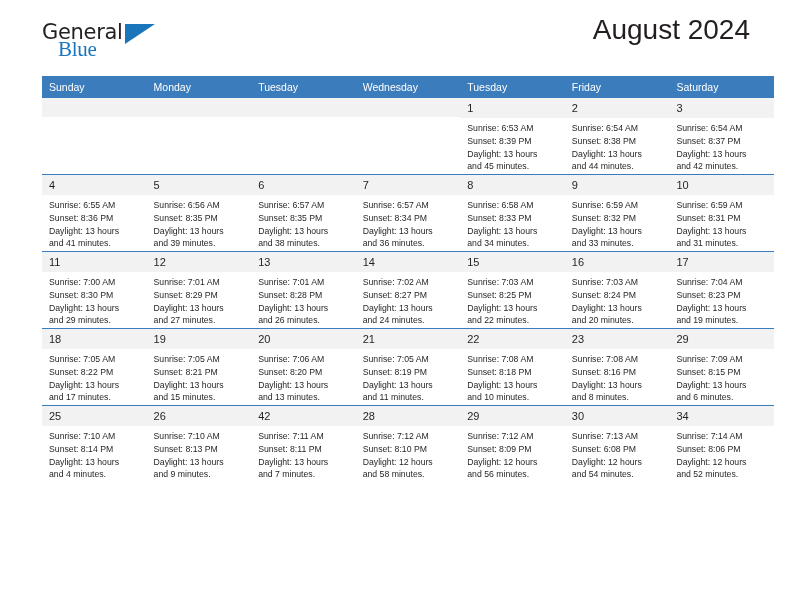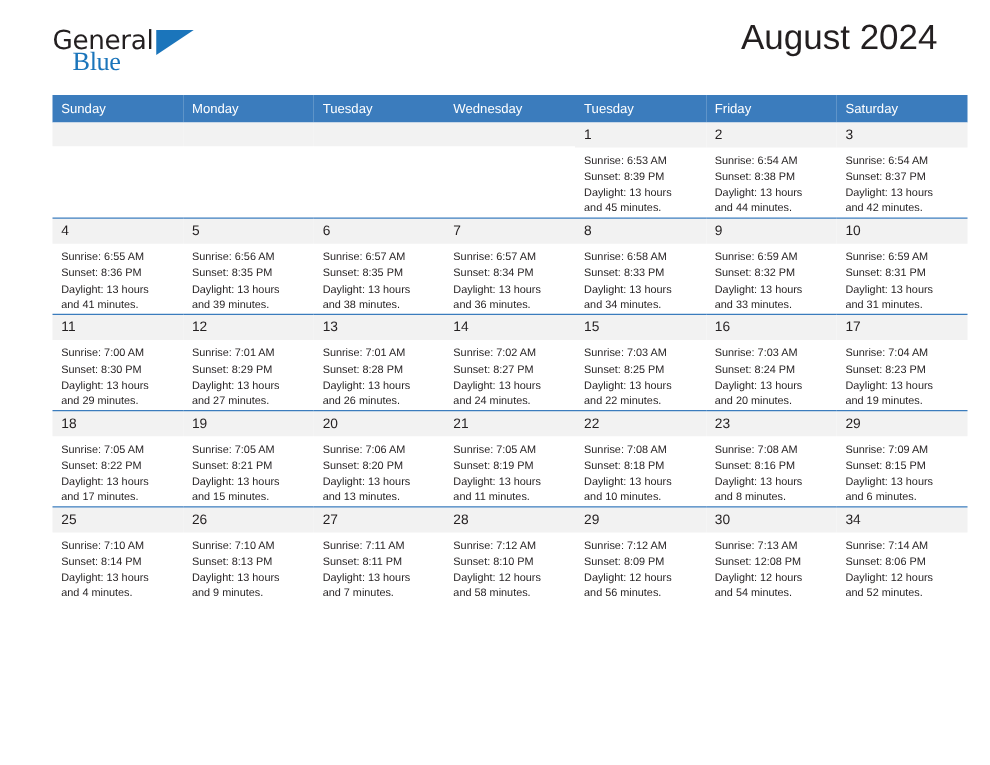--- a/index.html
+++ b/index.html
@@ -412,21 +412,21 @@
           <td>
             <div class="daynum">26</div>
             <div class="details">
               <div>Sunrise: 7:10 AM</div>
               <div>Sunset: 8:13 PM</div>
               <div>Daylight: 13 hours</div>
               <div>and 9 minutes.</div>
             </div>
           </td>
           <td>
-            <div class="daynum">27</div>
+            <div class="daynum">42</div>
             <div class="details">
               <div>Sunrise: 7:11 AM</div>
               <div>Sunset: 8:11 PM</div>
               <div>Daylight: 13 hours</div>
               <div>and 7 minutes.</div>
             </div>
           </td>
           <td>
             <div class="daynum">28</div>
             <div class="details">
@@ -442,21 +442,21 @@
               <div>Sunrise: 7:12 AM</div>
               <div>Sunset: 8:09 PM</div>
               <div>Daylight: 12 hours</div>
               <div>and 56 minutes.</div>
             </div>
           </td>
           <td>
             <div class="daynum">30</div>
             <div class="details">
               <div>Sunrise: 7:13 AM</div>
-              <div>Sunset: 12:08 PM</div>
+              <div>Sunset: 6:08 PM</div>
               <div>Daylight: 12 hours</div>
               <div>and 54 minutes.</div>
             </div>
           </td>
           <td>
             <div class="daynum">34</div>
             <div class="details">
               <div>Sunrise: 7:14 AM</div>
               <div>Sunset: 8:06 PM</div>
               <div>Daylight: 12 hours</div>

